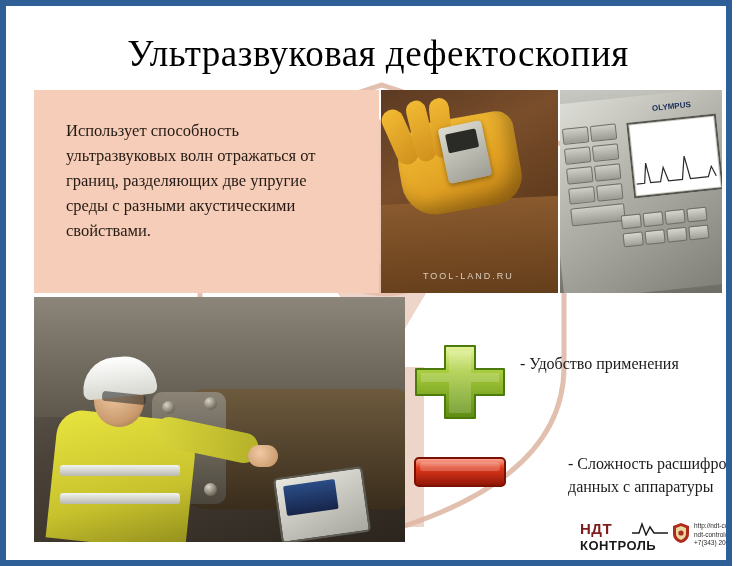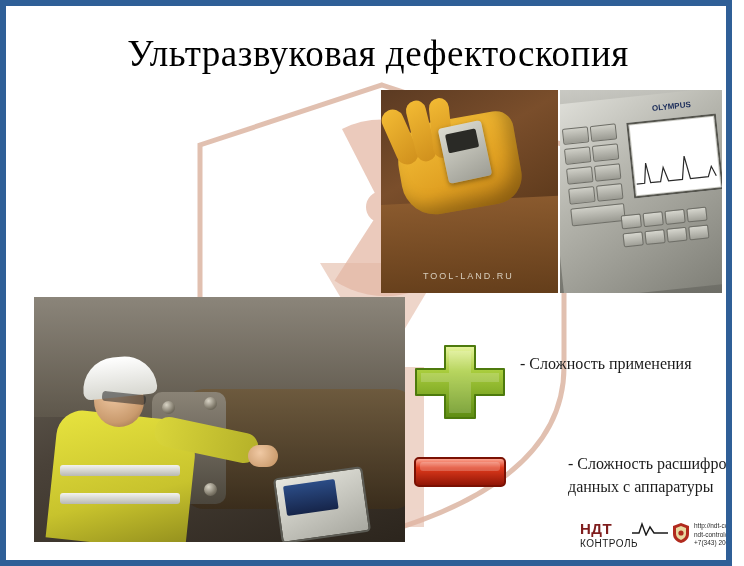--- a/index.html
+++ b/index.html
@@ -397,22 +397,22 @@
     font-weight: bold;
     font-size: 15px;
     color: #7f1d1d;
     letter-spacing: 0.5px;
   }
   .logo-control {
     position: absolute;
     left: 0;
     top: 18px;
     font-family: "Liberation Sans", sans-serif;
-    font-weight: normal;
-    font-size: 10px;
+    font-weight: bold;
+    font-size: 13px;
     color: #1a1a1a;
     letter-spacing: 0.5px;
   }
   .logo-wave {
     position: absolute;
     left: 52px;
     top: 2px;
     width: 36px;
     height: 14px;
   }
@@ -451,20 +451,23 @@
         <path d="M210 140 L170 62 A90 90 0 0 1 250 62 Z"></path>
         <path d="M210 140 L130 186 A90 90 0 0 1 170 62 Z" transform="rotate(120 210 140)"></path>
         <path d="M210 140 L130 186 A90 90 0 0 1 170 62 Z" transform="rotate(240 210 140)"></path>
       </g>
       <g fill="#c2633a" opacity="0.6">
         <path d="M148 196 H272 L210 300 Z"></path>
         <path d="M168 300 H252 V460 H168 Z"></path>
       </g>
     </svg>
 
+    <div class="text-panel">
+      <div class="body-text">Использует способность ультразвуковых волн отражаться от границ, разделяющих две упругие среды с разными акустическими свойствами.</div>
+    </div>
 
     <div class="photo-glove">
       <div class="glove-table"></div>
       <div class="glove-hand"></div>
       <div class="glove-finger" style="left:8px; top:18px; width:22px; height:58px; transform:rotate(-24deg);"></div>
       <div class="glove-finger" style="left:30px; top:10px; width:20px; height:62px; transform:rotate(-14deg);"></div>
       <div class="glove-finger" style="left:50px; top:8px; width:20px; height:60px; transform:rotate(-6deg);"></div>
       <div class="glove-device">
         <div class="glove-device-screen"></div>
       </div>
@@ -544,21 +547,21 @@
         <linearGradient id="gminus" x1="0" y1="0" x2="0" y2="1">
           <stop offset="0%" stop-color="#ffb2a0"></stop>
           <stop offset="35%" stop-color="#e03a1c"></stop>
           <stop offset="100%" stop-color="#8d1405"></stop>
         </linearGradient>
       </defs>
       <rect x="3" y="3" width="90" height="28" rx="4" ry="4" fill="url(#gminus)" stroke="#7a1103" stroke-width="2"></rect>
       <rect x="8" y="7" width="80" height="9" rx="3" ry="3" fill="#ffffff" opacity="0.22"></rect>
     </svg>
 
-    <div class="bullet-pro">- Сложность применения</div>
+    <div class="bullet-pro">- Удобство применения</div>
     <div class="bullet-con">- Сложность расшифровки данных с аппаратуры</div>
 
     <div class="logo-block">
       <div class="logo-ndt">НДТ</div>
       <div class="logo-control">КОНТРОЛЬ</div>
       <svg class="logo-wave" viewBox="0 0 36 14">
         <polyline points="0,11 7,11 10,2 14,13 18,5 22,11 36,11" fill="none" stroke="#1a1a1a" stroke-width="1.4"></polyline>
       </svg>
       <svg class="logo-shield" viewBox="0 0 18 22">
         <path d="M9 1 L17 4 V12 C17 17 13 20 9 21 C5 20 1 17 1 12 V4 Z" fill="#b12a1e"></path>

